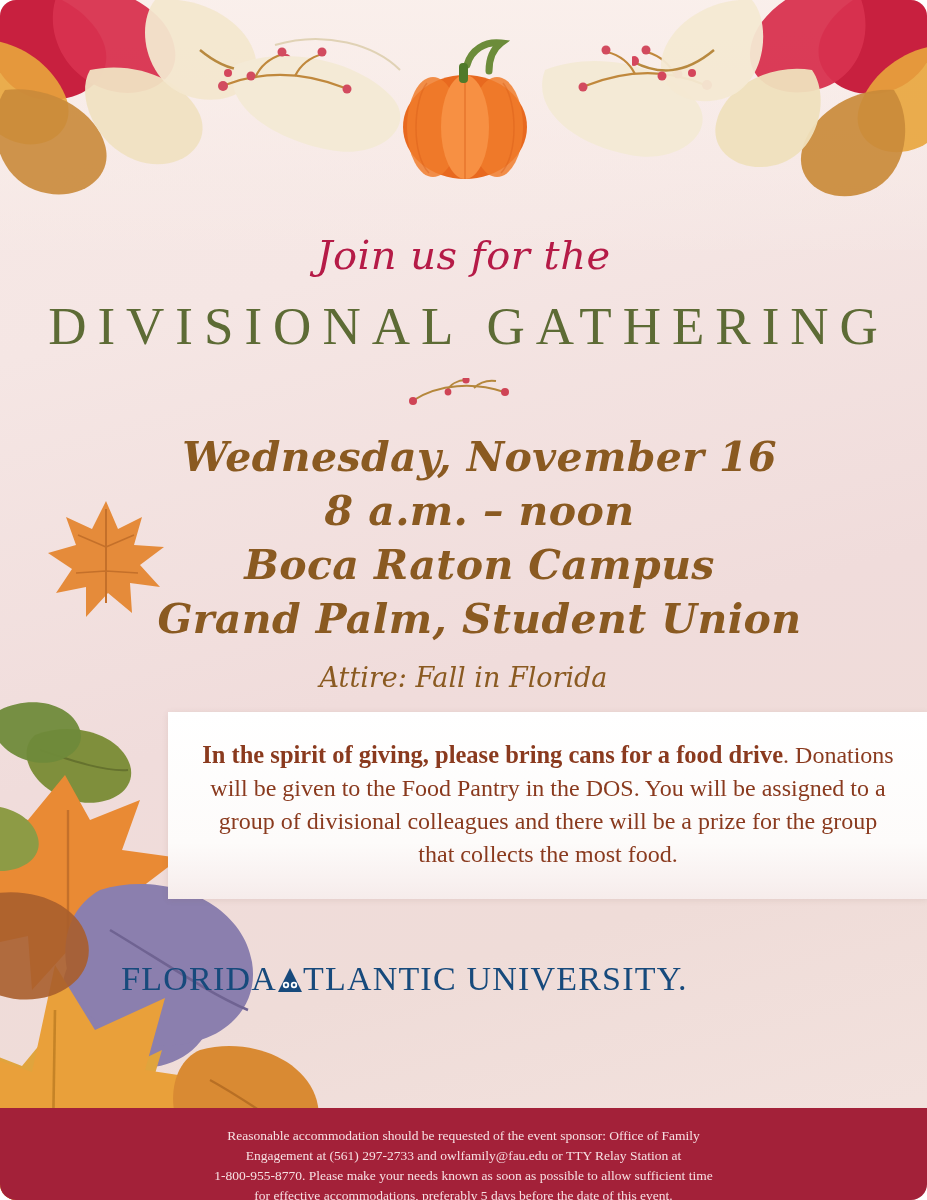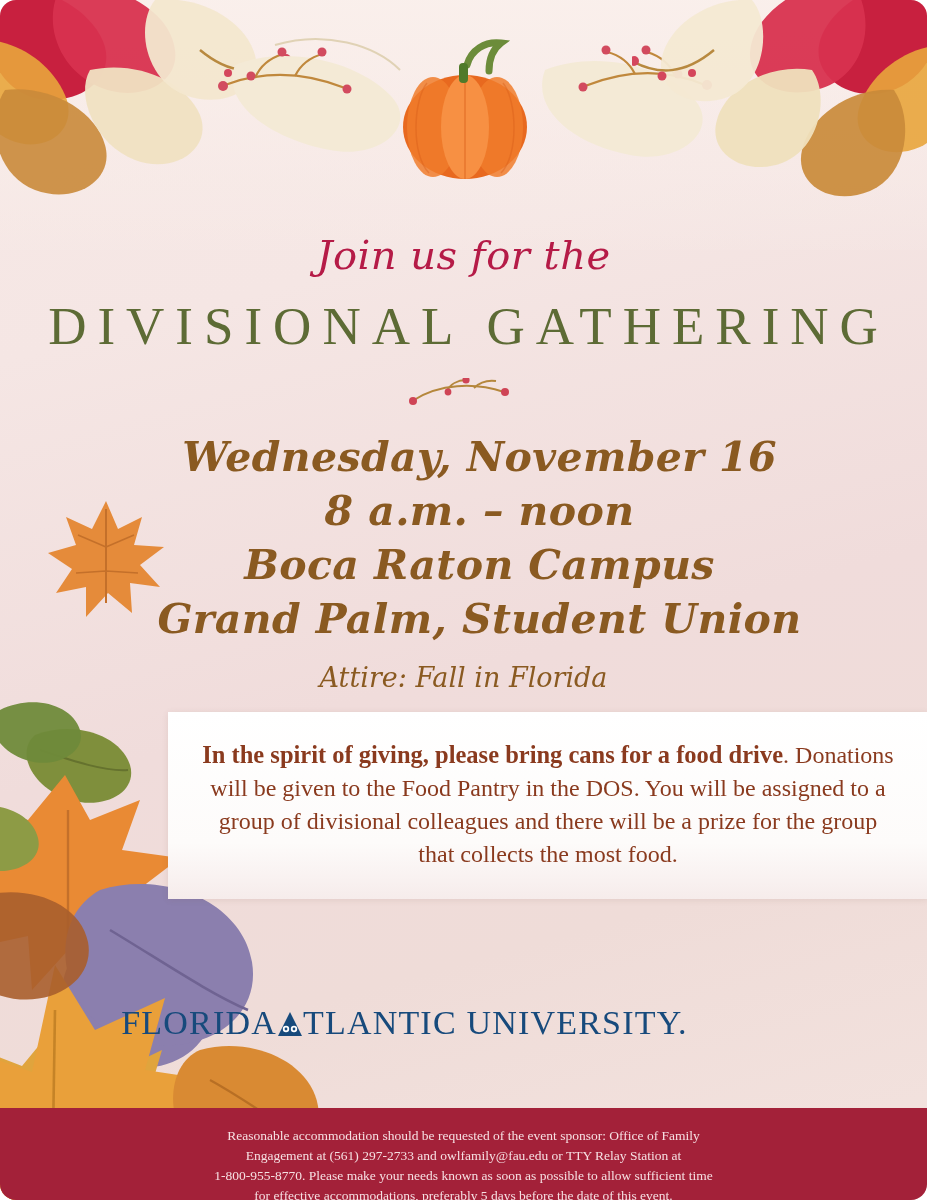--- a/index.html
+++ b/index.html
@@ -115,21 +115,20 @@
   }
 
   
   .logo-wrap {
     position: absolute;
     top: 960px;
     left: 0;
     width: 809px;
     text-align: center;
     z-index: 7;
-    margin-top: 44px;
   }
   .logo-main {
     font-family: "Liberation Serif", serif;
     font-size: 34px;
     letter-spacing: 1.2px;
     color: #174a7c;
     white-space: nowrap;
     position: relative;
     display: inline-block;
   }

